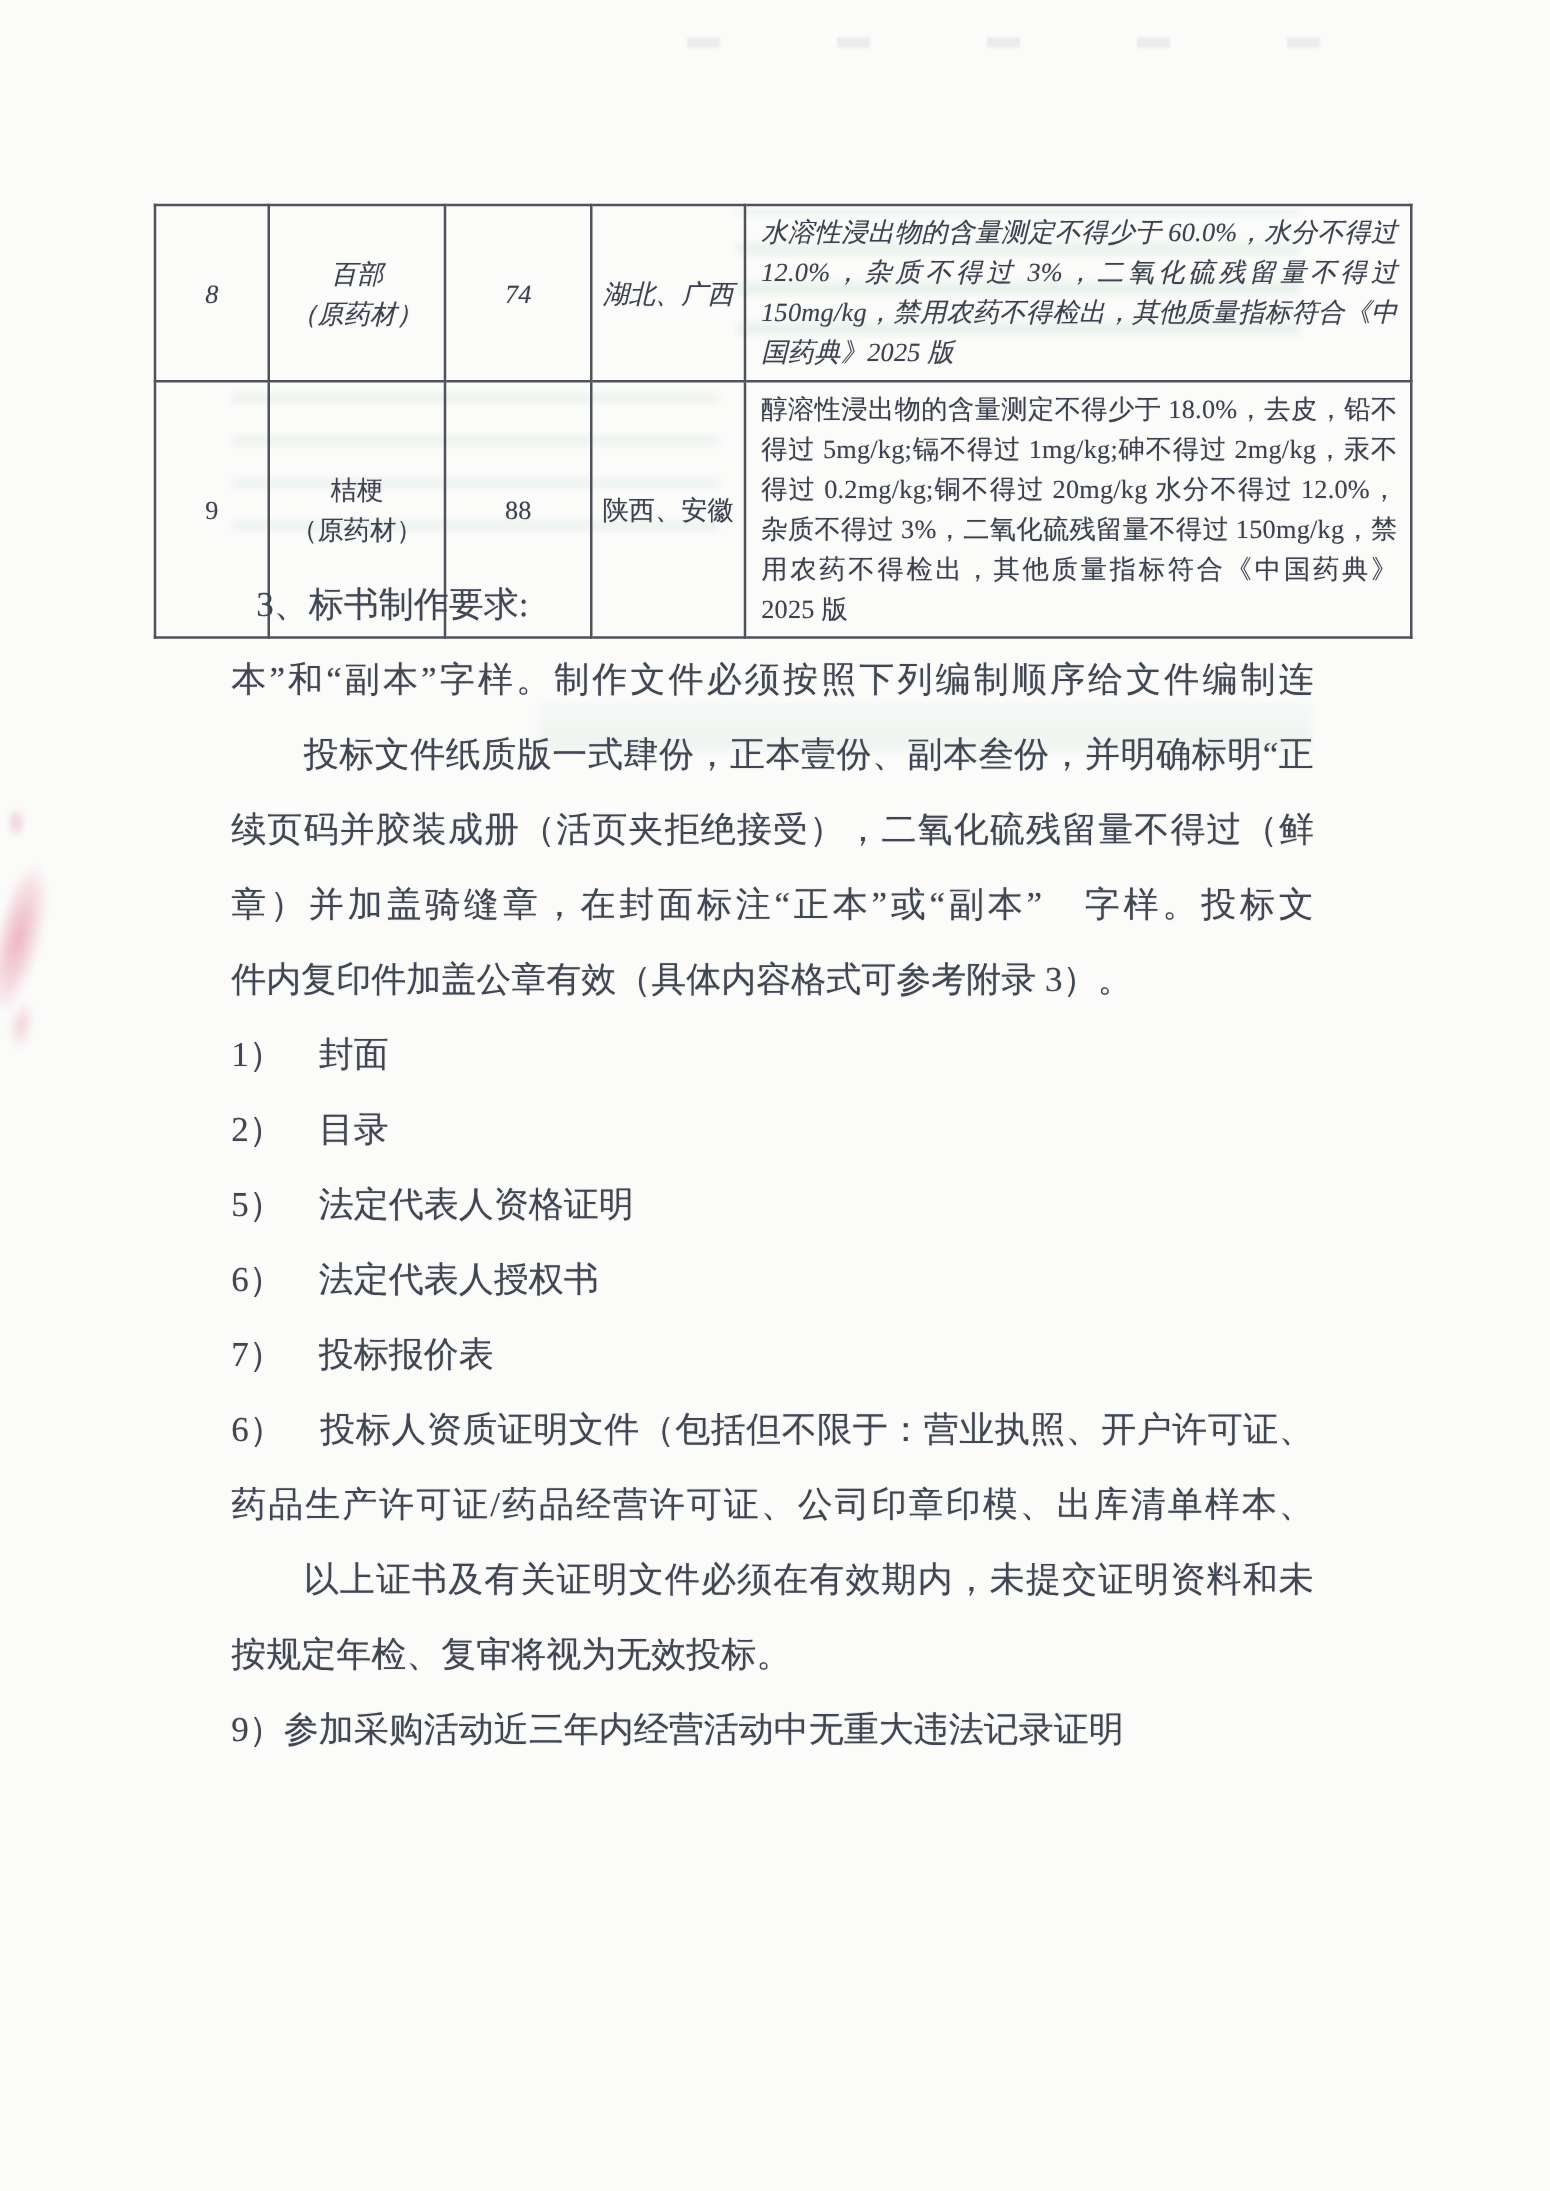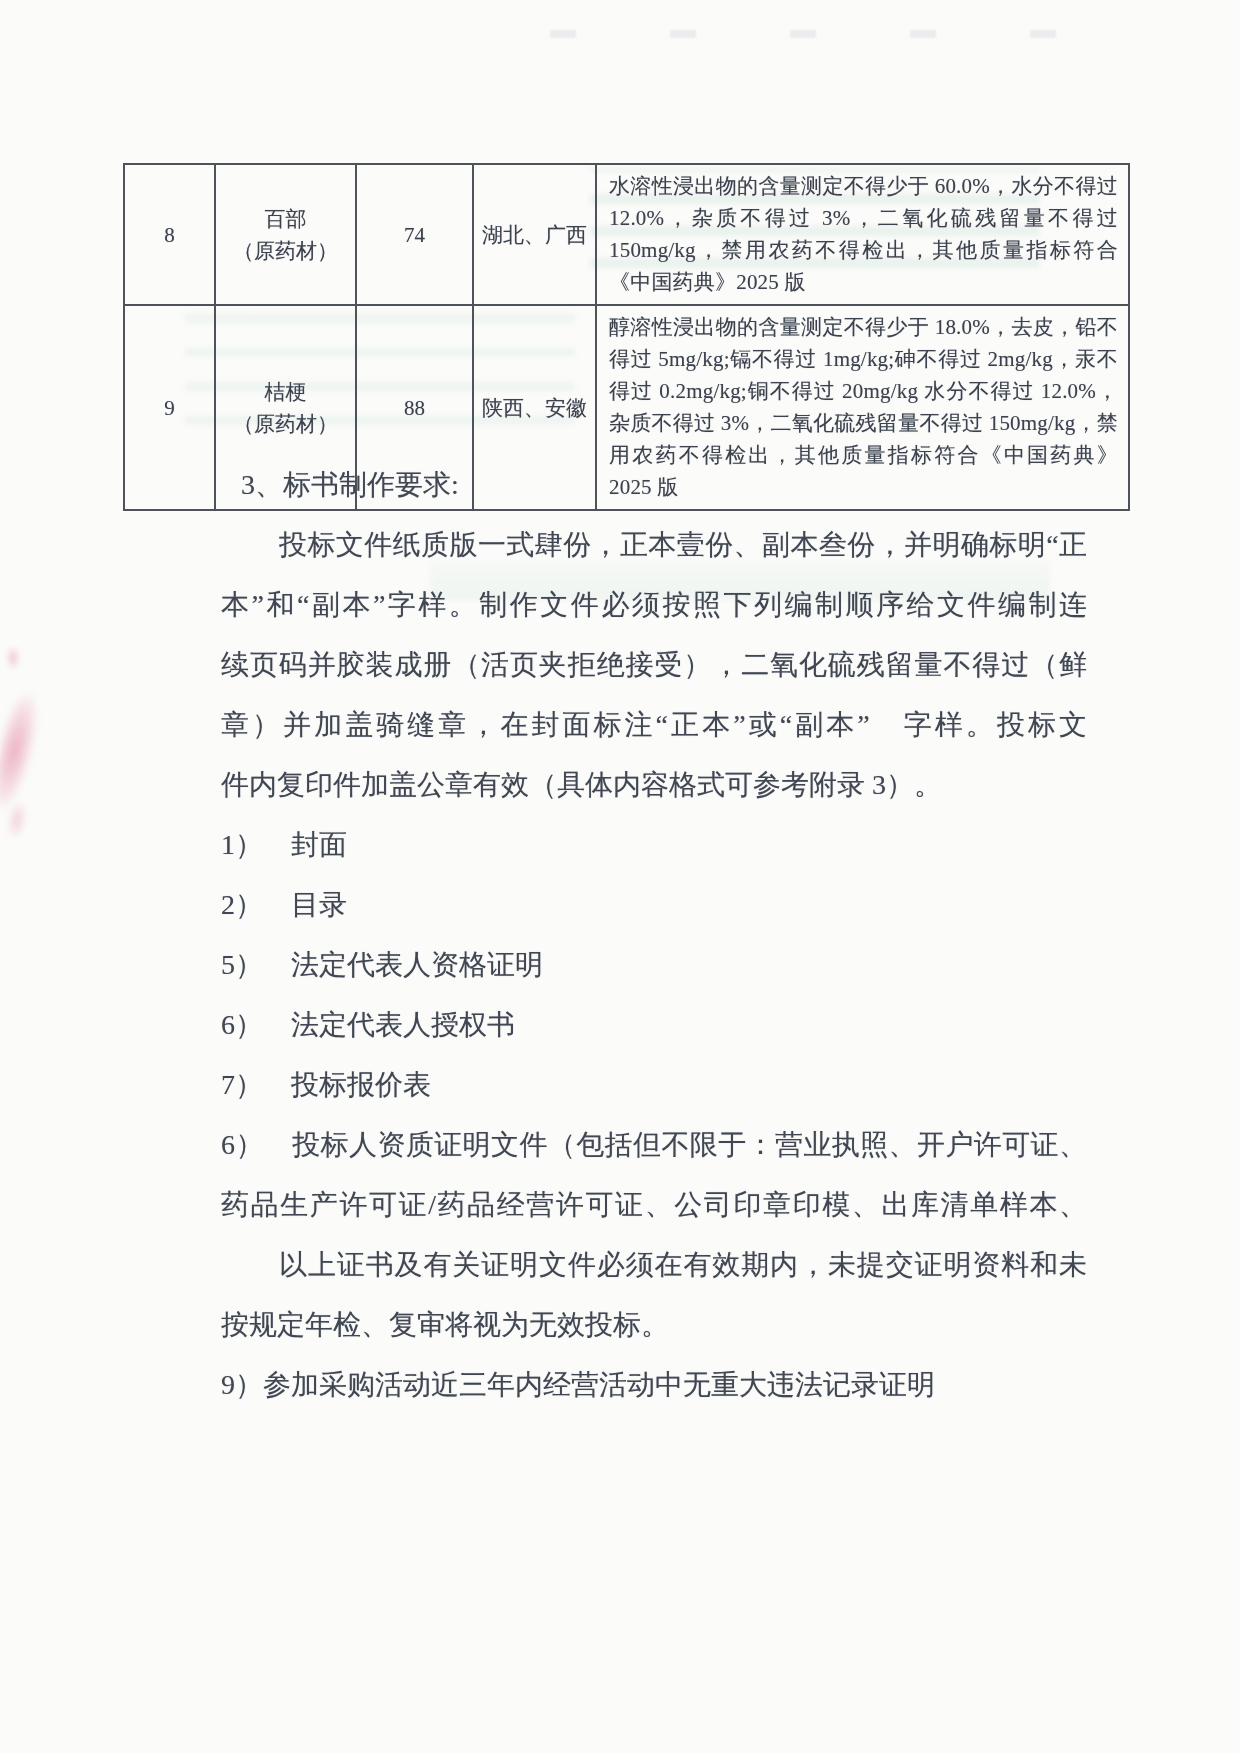--- a/index.html
+++ b/index.html
@@ -18,38 +18,37 @@
     position:absolute;left:123px;top:163px;width:1005px;
     border-collapse:collapse;table-layout:fixed;
   }
   .doc-table td{
     border:2px solid #4d525b;
     vertical-align:middle;
     font-size:21px;
     color:#3b424e;
     text-shadow:0 0 1px rgba(59,66,78,.35);
   }
-  .row-8 td{height:126px;}
+  .row-8 td{height:126px;font-style:italic;}
   .row-9 td{height:168px;}
   .c-center{text-align:center;line-height:30px;padding:2px 4px;}
   .c-req{
     vertical-align:top;
     text-align:justify;
     line-height:32px;
     padding:5px 10px 6px 12px;
     letter-spacing:.2px;
   }
   .name-line{line-height:32px;}
 
   
   .body-text{
     position:absolute;left:185px;top:455px;width:866px;
     font-size:28px;color:#404753;
     text-shadow:0 0 1px rgba(64,71,83,.38);
-    margin-left:36px;
   }
   .bline{height:60px;line-height:60px;}
   .fill{text-align:justify;text-align-last:justify;}
   .ind{padding-left:58px;}
   .head{padding-left:20px;}
 
   
   .artifact{position:absolute;pointer-events:none;}
   .pink-streak{
     left:0;top:692px;width:32px;height:118px;
@@ -126,22 +125,22 @@
         <td class="c-center">88</td>
         <td class="c-center">陕西、安徽</td>
         <td class="c-req">醇溶性浸出物的含量测定不得少于 18.0%，去皮，铅不得过 5mg/kg;镉不得过 1mg/kg;砷不得过 2mg/kg，汞不得过 0.2mg/kg;铜不得过 20mg/kg 水分不得过 12.0%，杂质不得过 3%，二氧化硫残留量不得过 150mg/kg，禁用农药不得检出，其他质量指标符合《中国药典》2025 版</td>
       </tr>
     </tbody>
   </table>
 
   <div class="body-text">
     <div class="bline head">3、标书制作要求:</div>
 
+    <div class="bline fill">本”和“副本”字样。制作文件必须按照下列编制顺序给文件编制连</div>
     <div class="bline ind fill">投标文件纸质版一式肆份，正本壹份、副本叁份，并明确标明“正</div>
-    <div class="bline fill">本”和“副本”字样。制作文件必须按照下列编制顺序给文件编制连</div>
     <div class="bline fill">续页码并胶装成册（活页夹拒绝接受），二氧化硫残留量不得过（鲜</div>
     <div class="bline fill">章）并加盖骑缝章，在封面标注“正本”或“副本”　字样。投标文</div>
     <div class="bline">件内复印件加盖公章有效（具体内容格式可参考附录 3）。</div>
 
     <div class="bline">1）　封面</div>
     <div class="bline">2）　目录</div>
     <div class="bline">5）　法定代表人资格证明</div>
     <div class="bline">6）　法定代表人授权书</div>
     <div class="bline">7）　投标报价表</div>
     <div class="bline fill">6）　投标人资质证明文件（包括但不限于：营业执照、开户许可证、</div>

